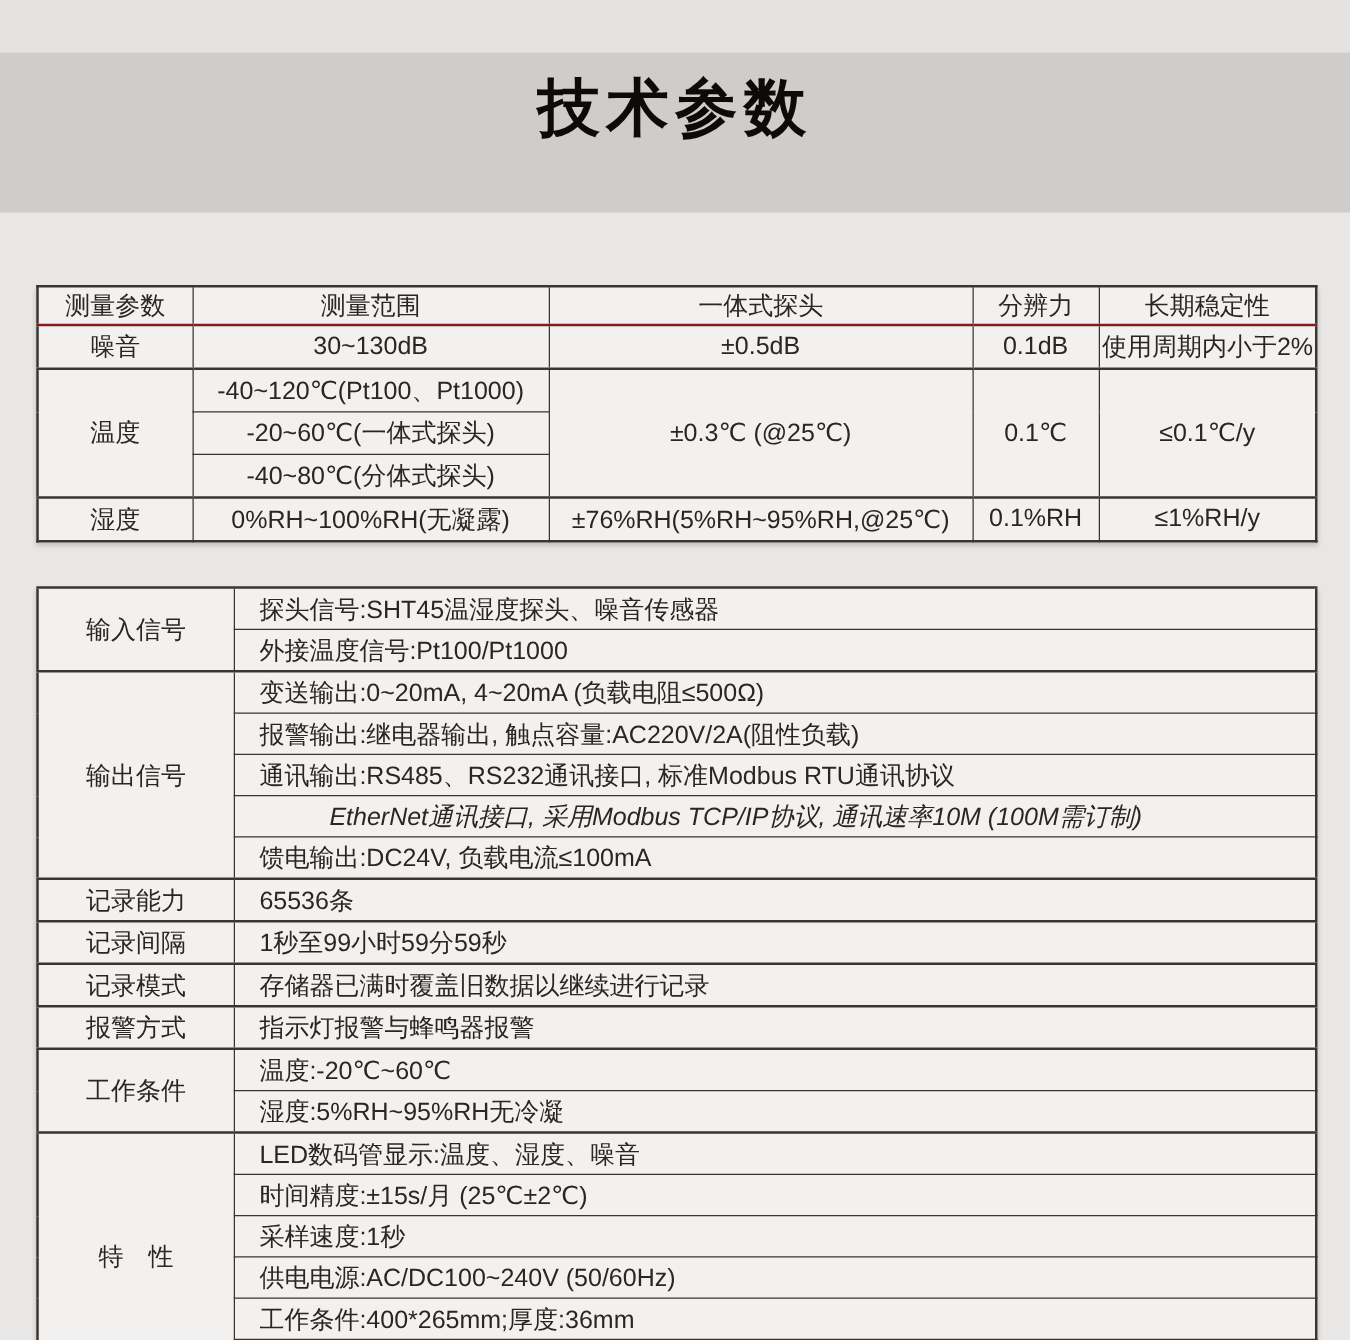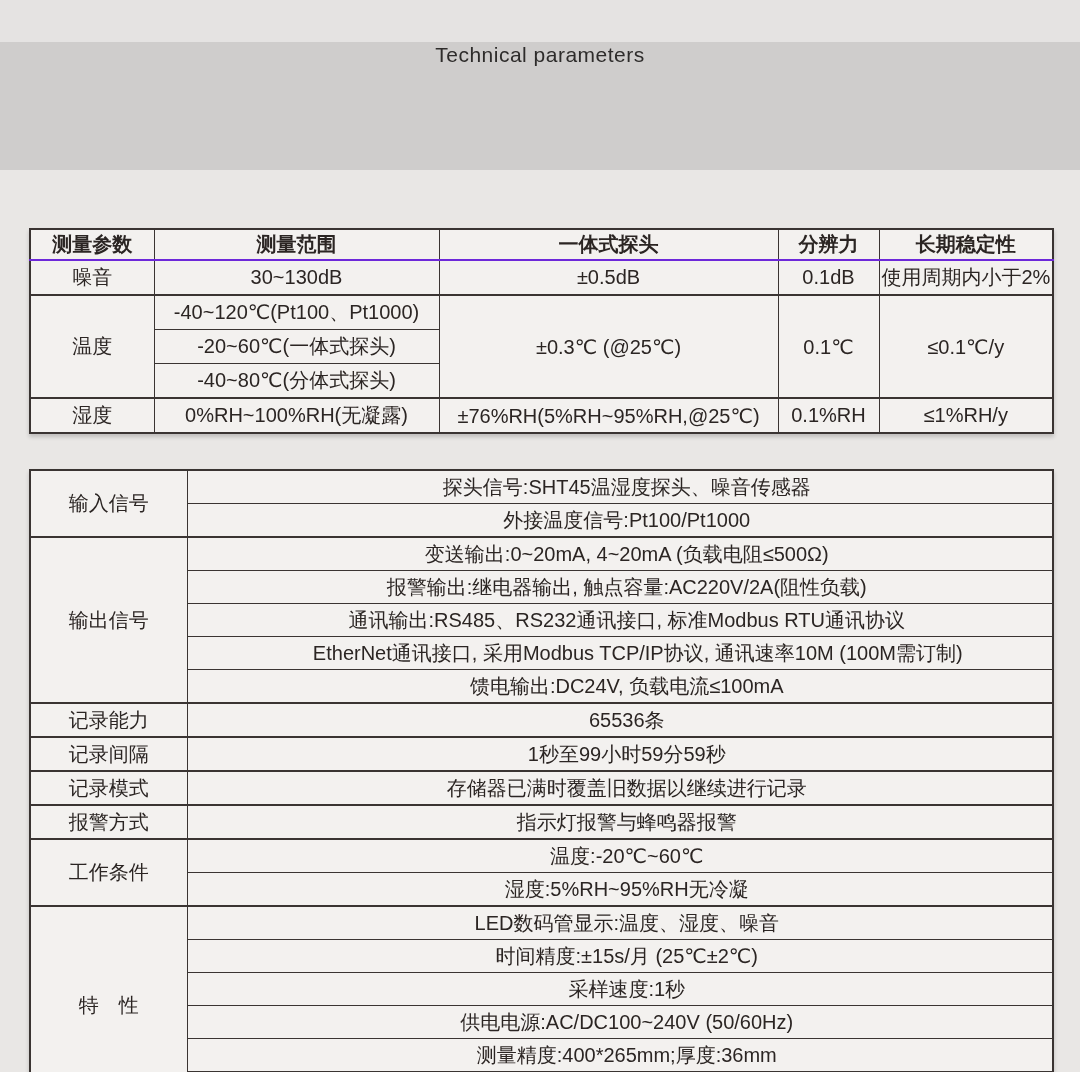--- a/index.html
+++ b/index.html
@@ -26,36 +26,36 @@
     border-collapse:collapse;table-layout:fixed;width:1023px;
     background:#f3f1ef;
     border:2px solid #3a3432;
     box-shadow:0 3px 4px rgba(0,0,0,0.18);
   }
   td,th{
     border:1px solid #3a3432;
     font-size:20px;font-weight:normal;color:#2b2523;
     padding:2px 6px;text-align:center;white-space:nowrap;overflow:hidden;
   }
-  .spec-table th{height:24px;font-weight:bold;border-bottom:2px solid #6d28d9;padding:1px 4px;}
+  .spec-table th{height:24px;font-weight:normal;border-bottom:2px solid #7f1d1d;padding:1px 4px;}
   .spec-table td{height:29px;}
   .spec-table td.tight{padding:2px 2px;margin-left:47px;}
   .detail-table td{height:28px;}
-  .detail-table td.val{text-align:center;padding-left:20px;border-radius:11px;}
-  .detail-table td.indent{padding-left:42px;}
+  .detail-table td.val{text-align:left;padding-left:20px;border-radius:11px;}
+  .detail-table td.indent{padding-left:76px;font-style:italic;}
   .bt2{border-top:2px solid #3a3432 !important;}
   .detail-table{margin-top:35px;}
 </style>
 </head>
 <body>
 
 <div class="top-strip"></div>
 
 <div class="title-band">
-  <div class="sub-title">Technical parameters</div>
+  <h1 class="main-title">技术参数</h1>
 </div>
 
 <div class="content">
 
   <table class="spec-table">
     <colgroup>
       <col style="width:124px">
         <col style="width:285px">
         <col style="width:339px">
         <col style="width:101px">
@@ -166,21 +166,21 @@
     <tr>
       <td class="val">时间精度:±15s/月 (25℃±2℃)</td>
     </tr>
     <tr>
       <td class="val">采样速度:1秒</td>
     </tr>
     <tr>
       <td class="val">供电电源:AC/DC100~240V (50/60Hz)</td>
     </tr>
     <tr>
-      <td class="val">测量精度:400*265mm;厚度:36mm</td>
+      <td class="val">工作条件:400*265mm;厚度:36mm</td>
     </tr>
     <tr>
       <td class="val">安装方式:壁挂式、吊环式(注:本设备禁止露天安装)</td>
     </tr>
   </tbody>
     </table>
 
 </div>
 
 </body></html>

